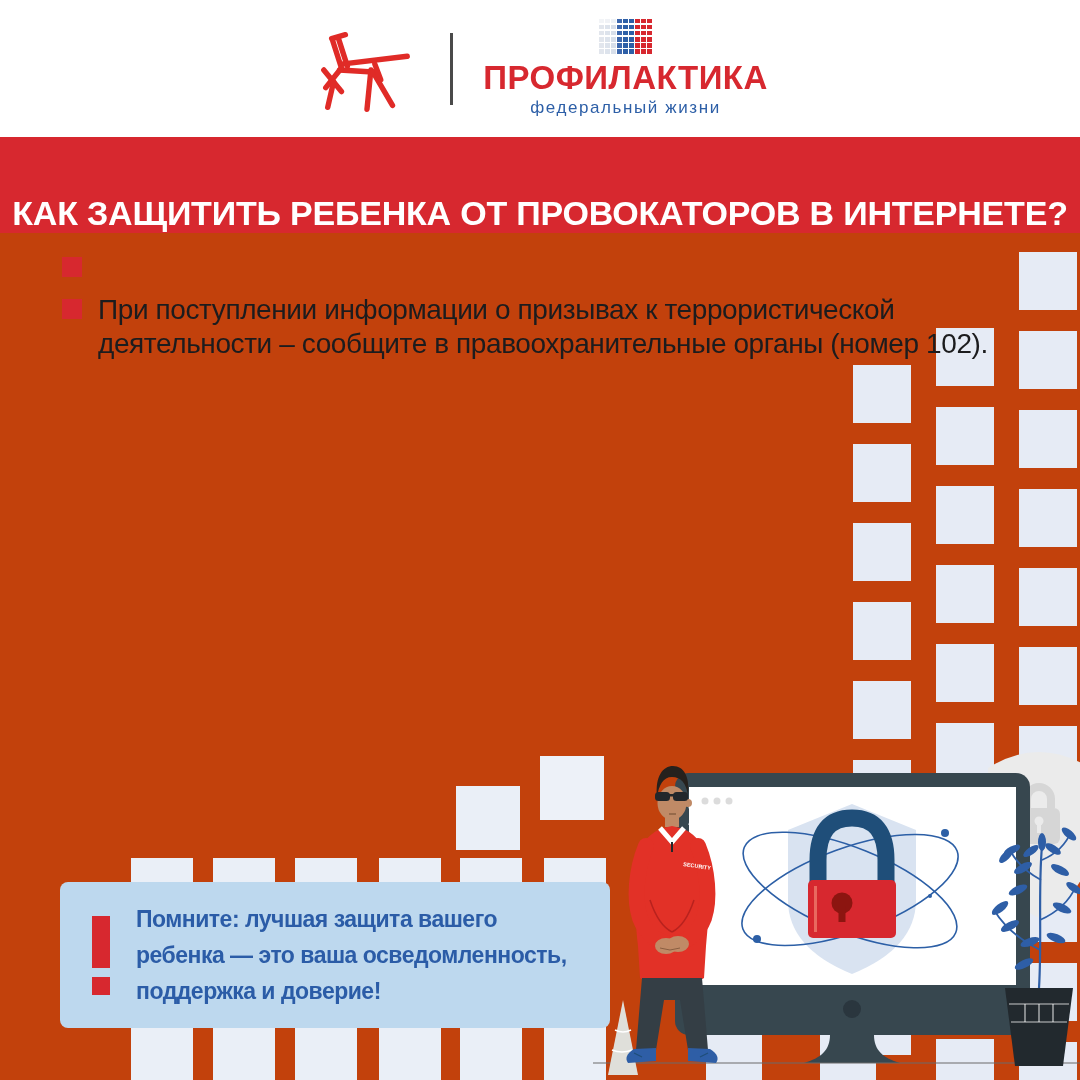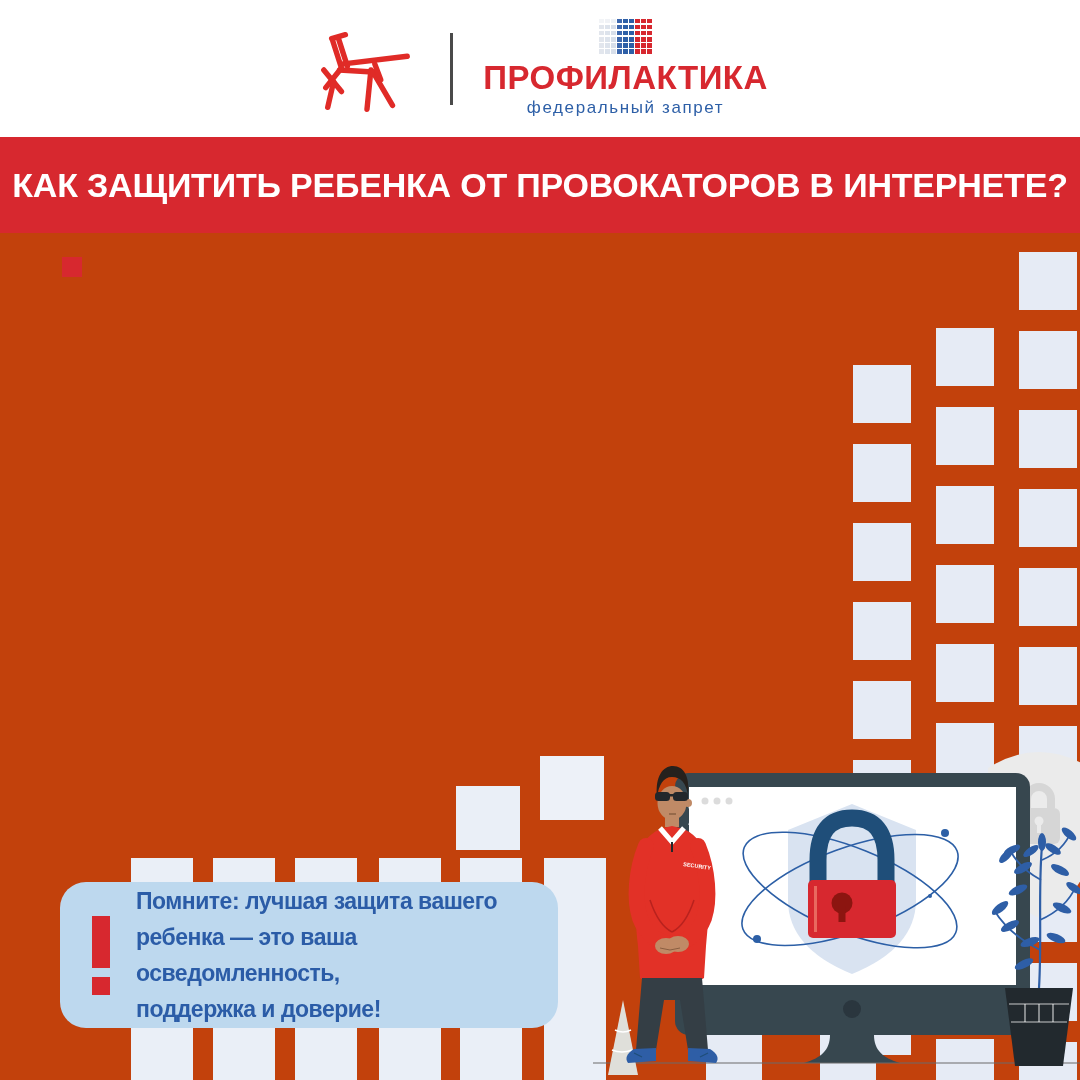--- a/index.html
+++ b/index.html
@@ -12,30 +12,30 @@
   .header{position:absolute;left:0;top:0;width:1080px;height:137px;z-index:3;
           display:flex;align-items:center;justify-content:center;background:#fff;}
   .brand-divider{width:3px;height:72px;background:#4a4a4a;margin:0 30px;}
   .logo-block{display:flex;flex-direction:column;align-items:center;}
   #flag{display:grid;grid-template-columns:repeat(9,4.7px);gap:1.4px;margin-bottom:7px;}
   #flag span{width:4.7px;height:4.7px;display:block;}
   .brand-name{font-size:33px;font-weight:bold;color:#d7282f;letter-spacing:.5px;line-height:1.05;}
   .brand-sub{font-size:17px;color:#2d5fa7;letter-spacing:1.6px;margin-top:3px;}
   
   .banner{position:absolute;left:0;top:137px;width:1080px;height:96px;background:#d7282f;z-index:3;
-          display:flex;align-items:center;justify-content:center;}
+          display:flex;align-items:flex-end;justify-content:center;}
   .banner h1{margin:0;color:#fff;font-size:34px;font-weight:bold;letter-spacing:-.2px;white-space:nowrap;}
   
   .tips{position:absolute;left:62px;top:251px;width:960px;z-index:3;}
   .tip{display:flex;margin-bottom:16px;}
   .tip-bullet{flex:0 0 20px;width:20px;height:20px;background:#d7282f;margin:6px 16px 0 0;}
   .tip-text{font-size:28px;line-height:34px;color:#1c1c1e;letter-spacing:-.4px;white-space:pre-line;}
   
-  .callout{position:absolute;left:60px;top:882px;width:498px;height:146px;background:#bdd8ee;
-           border-radius:26px;z-index:3;display:flex;align-items:center;padding:0;box-sizing:border-box;}
+  .callout{position:absolute;left:60px;top:882px;width:550px;height:146px;background:#bdd8ee;
+           border-radius:8px;z-index:3;display:flex;align-items:center;padding:0;box-sizing:border-box;}
   .excl{margin-left:32px;display:flex;flex-direction:column;align-items:center;}
   .excl-bar{width:18px;height:52px;background:#d7282f;}
   .excl-dot{width:18px;height:18px;background:#d7282f;margin-top:9px;}
   .callout-text{margin-left:26px;margin-right:18px;font-size:23px;font-weight:bold;line-height:36px;
                 color:#2b5ca7;letter-spacing:-.5px;white-space:pre-line;}
   
   .illustration{position:absolute;left:590px;top:750px;width:490px;height:330px;z-index:2;}
 </style>
 </head>
 <body>
@@ -153,31 +153,36 @@
           <span style="background: rgb(221, 227, 236);"></span>
           <span style="background: rgb(216, 223, 234);"></span>
           <span style="background: rgb(61, 104, 174);"></span>
           <span style="background: rgb(45, 95, 167);"></span>
           <span style="background: rgb(45, 95, 167);"></span>
           <span style="background: rgb(215, 40, 47);"></span>
           <span style="background: rgb(215, 40, 47);"></span>
           <span style="background: rgb(215, 40, 47);"></span>
         </div>
       <div class="brand-name">ПРОФИЛАКТИКА</div>
-      <div class="brand-sub">федеральный запрет</div>
+      <div class="brand-sub">федеральный жизни</div>
     </div>
   </div>
 
   <div class="banner">
     <h1>КАК ЗАЩИТИТЬ РЕБЕНКА ОТ ПРОВОКАТОРОВ В ИНТЕРНЕТЕ?</h1>
   </div>
 
   <div class="tips">
     <div class="tip">
       <div class="tip-bullet"></div>
+    </div>
+    <div class="tip">
+      <div class="tip-bullet"></div>
+      <div class="tip-text">При поступлении информации о призывах к террористической
+деятельности – сообщите в правоохранительные органы (номер 102).</div>
     </div>
   </div>
 
   <div class="callout">
     <div class="excl">
       <div class="excl-bar"></div>
       <div class="excl-dot"></div>
     </div>
     <div class="callout-text">Помните: лучшая защита вашего
 ребенка — это ваша осведомленность,

